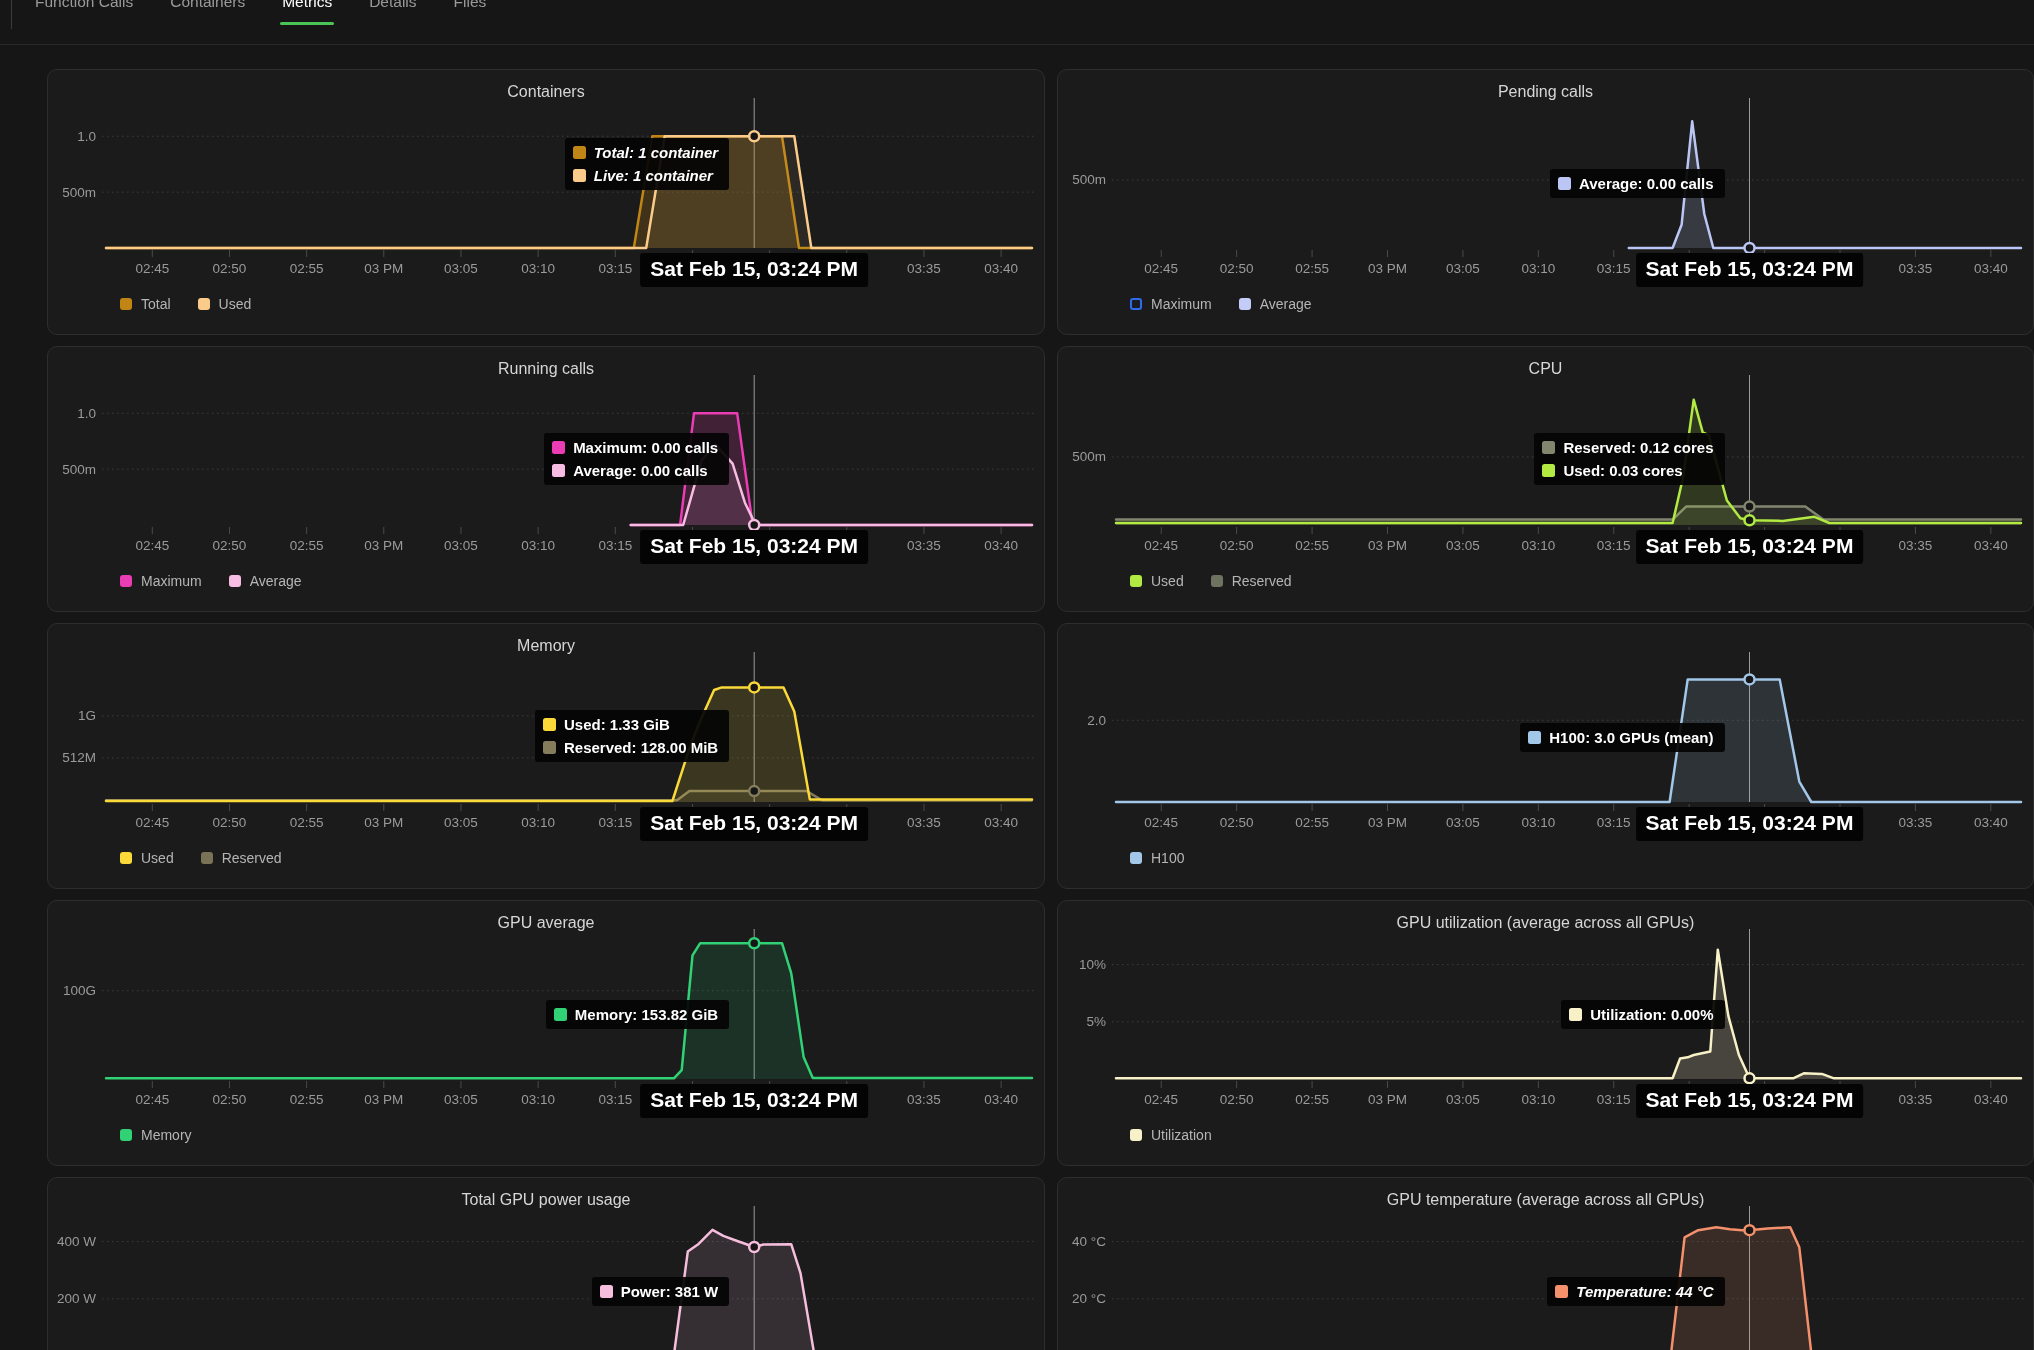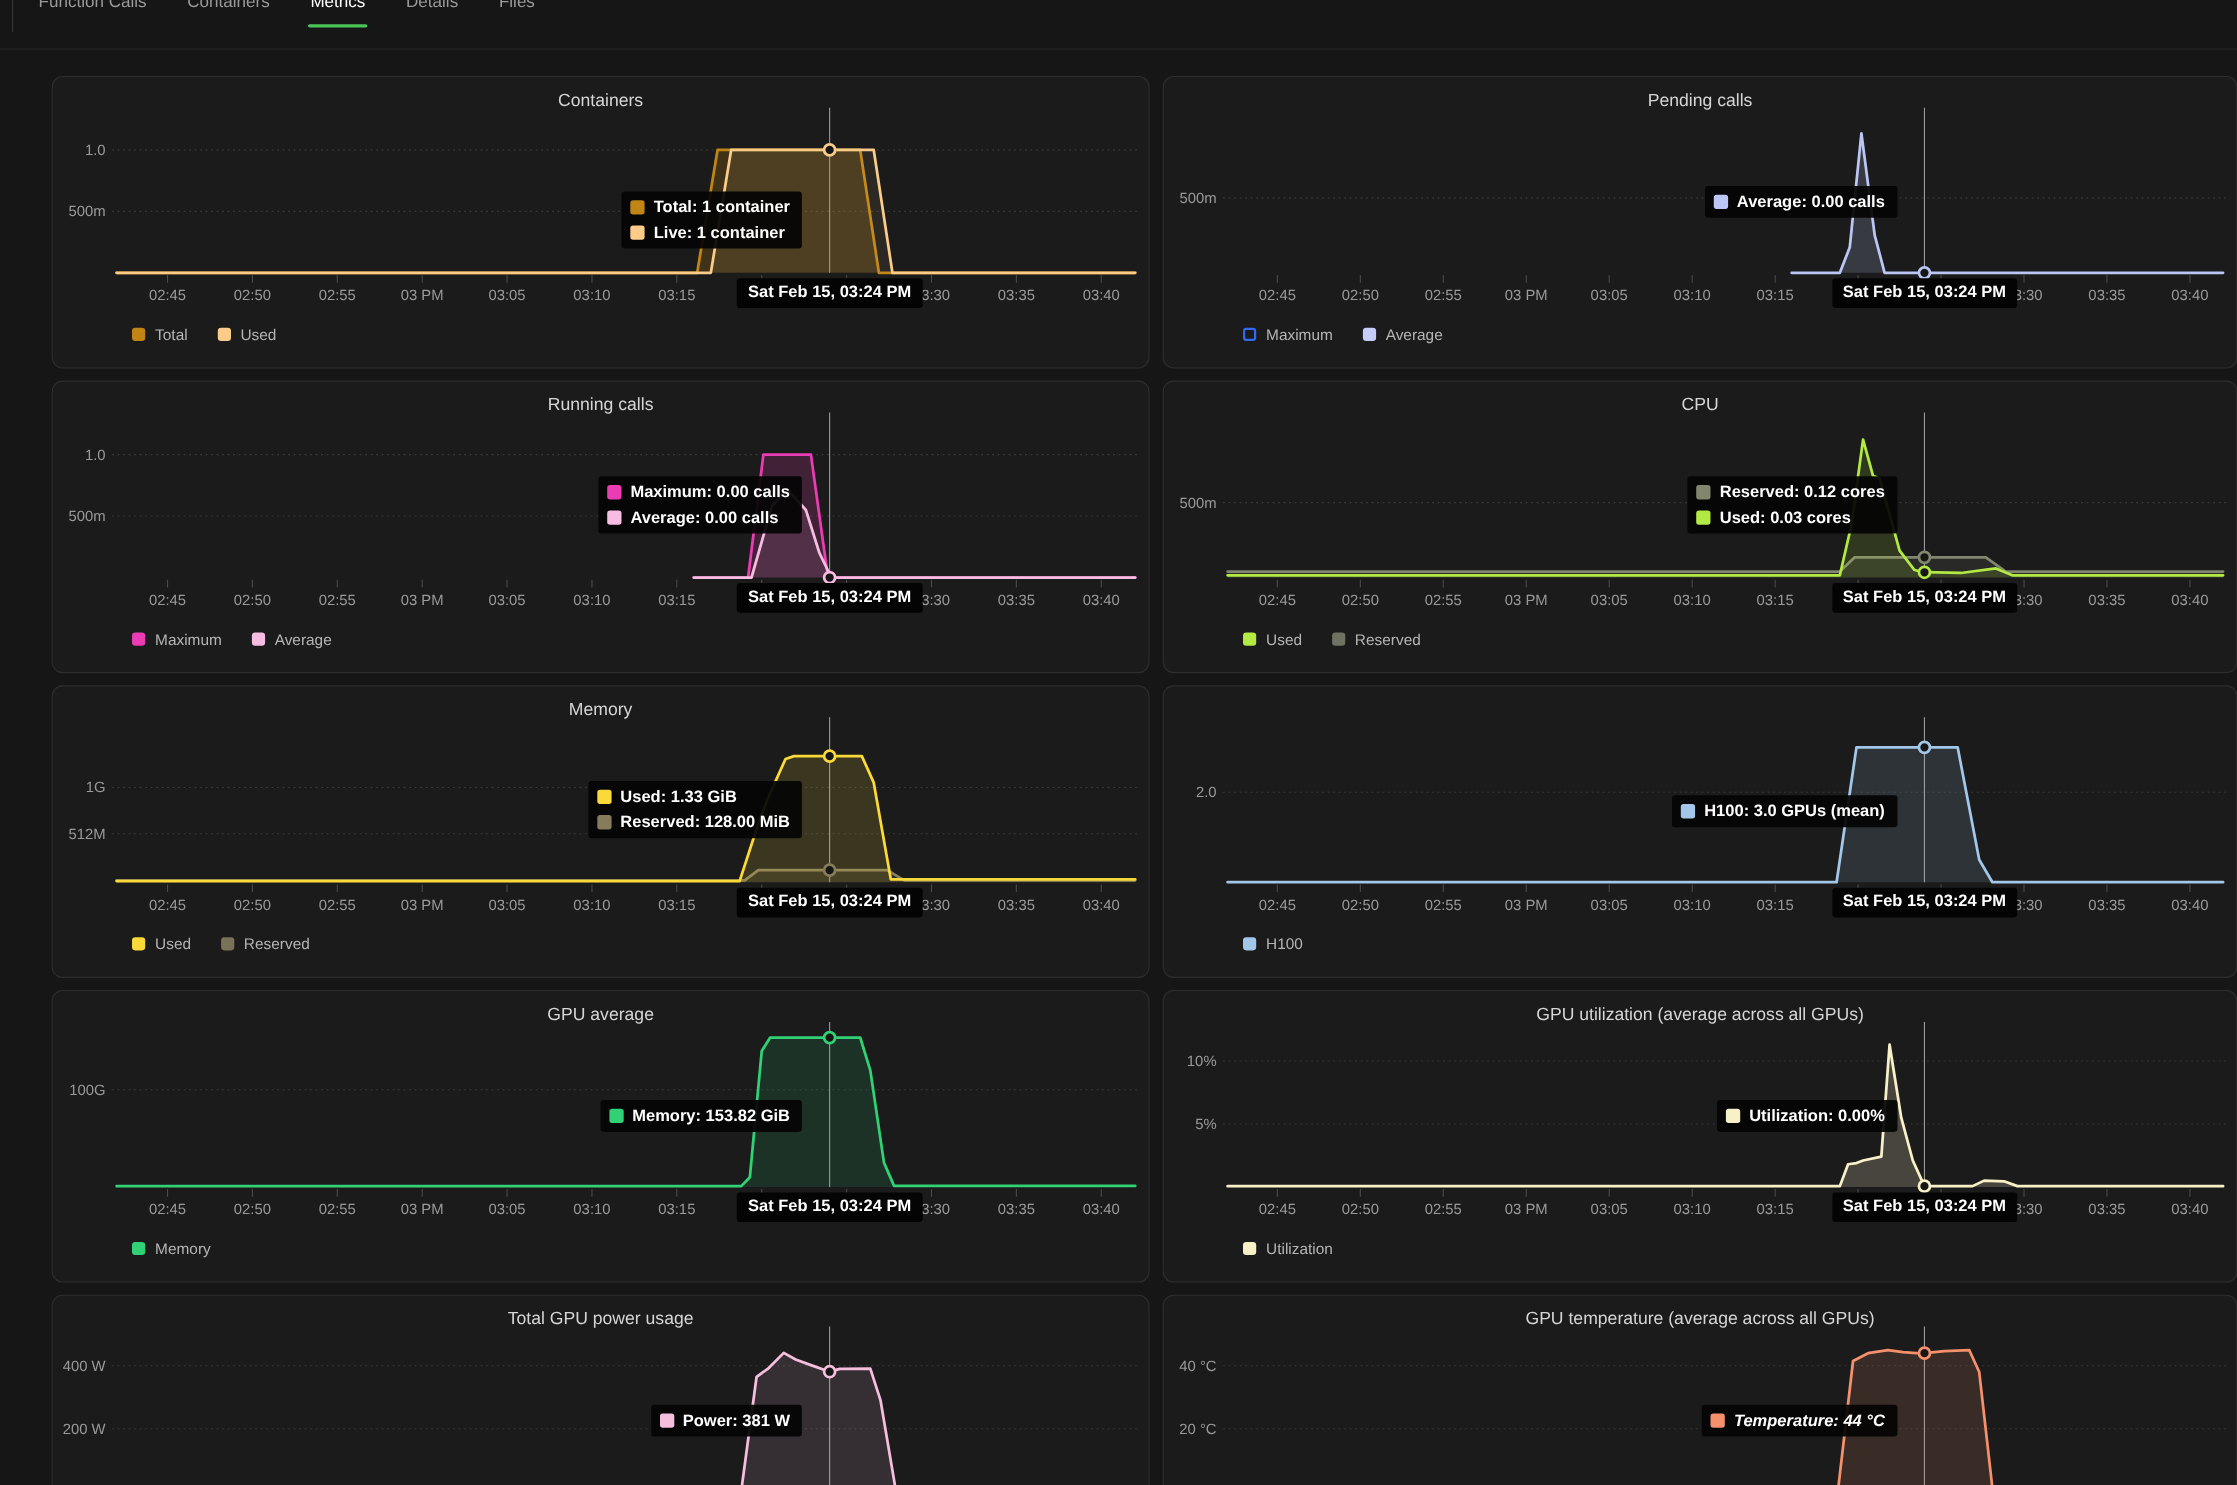--- a/index.html
+++ b/index.html
@@ -46,21 +46,21 @@
   .panel svg{ position:absolute; left:0; top:0; }
   .tip{
     position:absolute; z-index:3;
     background:rgba(4,4,4,.93); border-radius:3px; padding:6px 11px 6px 8px;
     display:flex; flex-direction:column; gap:6px; white-space:nowrap;
   }
   .tip-row{ display:flex; align-items:center; gap:8px; color:#fff; font-weight:700; font-size:15px; }
   .sw{ width:13px; height:13px; border-radius:2.5px; flex:0 0 auto; }
   .axtip{
     position:absolute; transform:translateX(-50%); z-index:4;
-    background:#040404; color:#fff; font-weight:700; font-size:15px;
+    background:#040404; color:#fff; font-weight:700; font-size:21px;
     padding:4px 10px 6px; border-radius:3px; white-space:nowrap;
   }
   .legend{ position:absolute; left:72px; top:226px; display:flex; gap:27px; z-index:2; }
   .leg{ display:flex; align-items:center; gap:9px; font-size:14px; color:#b5b5b5; cursor:pointer; }
   .leg .lsw{ width:12px; height:12px; border-radius:3px; }
   .leg .lsw.outline{ background:transparent !important; border:2px solid; }
 </style>
 </head>
 <body>
 
@@ -105,21 +105,21 @@
         <text x="875.9666666666666" y="203" text-anchor="middle" fill="#9a9a9a" font-size="13.5px">03:35</text>
         <line x1="953.1333333333333" x2="953.1333333333333" y1="180" y2="187" stroke="#4a4a4a" stroke-width="1"></line>
         <text x="953.1333333333333" y="203" text-anchor="middle" fill="#9a9a9a" font-size="13.5px">03:40</text>
         <line x1="706.1999999999999" x2="706.1999999999999" y1="28" y2="178" stroke="#9a9a9a" stroke-width="1"></line>
         <path d="M58.0 178.0 L585.8 178.0 L604.3 66.3 L734.0 66.3 L751.0 178.0 L984.0 178.0 L984.0 178 L58.0 178 Z" fill="#c08514" fill-opacity="0.22" stroke="none"></path>
         <path d="M58.0 178.0 L585.8 178.0 L604.3 66.3 L734.0 66.3 L751.0 178.0 L984.0 178.0" fill="none" stroke="#c08514" stroke-width="2.5" stroke-linejoin="round" stroke-linecap="round"></path>
         <path d="M58.0 178.0 L598.2 178.0 L616.7 66.3 L746.3 66.3 L763.3 178.0 L984.0 178.0 L984.0 178 L58.0 178 Z" fill="#fbcb8a" fill-opacity="0.08" stroke="none"></path>
         <path d="M58.0 178.0 L598.2 178.0 L616.7 66.3 L746.3 66.3 L763.3 178.0 L984.0 178.0" fill="none" stroke="#fbcb8a" stroke-width="2.5" stroke-linejoin="round" stroke-linecap="round"></path>
         <circle cx="706.1999999999999" cy="66.28125" r="5" fill="#161616" stroke="#fbcb8a" stroke-width="2.5"></circle>
       </svg>
-      <div class="tip" style="right: 314.8px; top: 104px;">
+      <div class="tip" style="right: 314.8px; top: 68px; font-style: italic;">
         <div class="tip-row">
           <span class="sw" style="background: rgb(192, 133, 20);"></span>
           <span>Total: 1 container</span>
         </div>
         <div class="tip-row">
           <span class="sw" style="background: rgb(251, 203, 138);"></span>
           <span>Live: 1 container</span>
         </div>
       </div>
       <div class="axtip" style="left: 706.2px; top: 183px;">Sat Feb 15, 03:24 PM</div>

